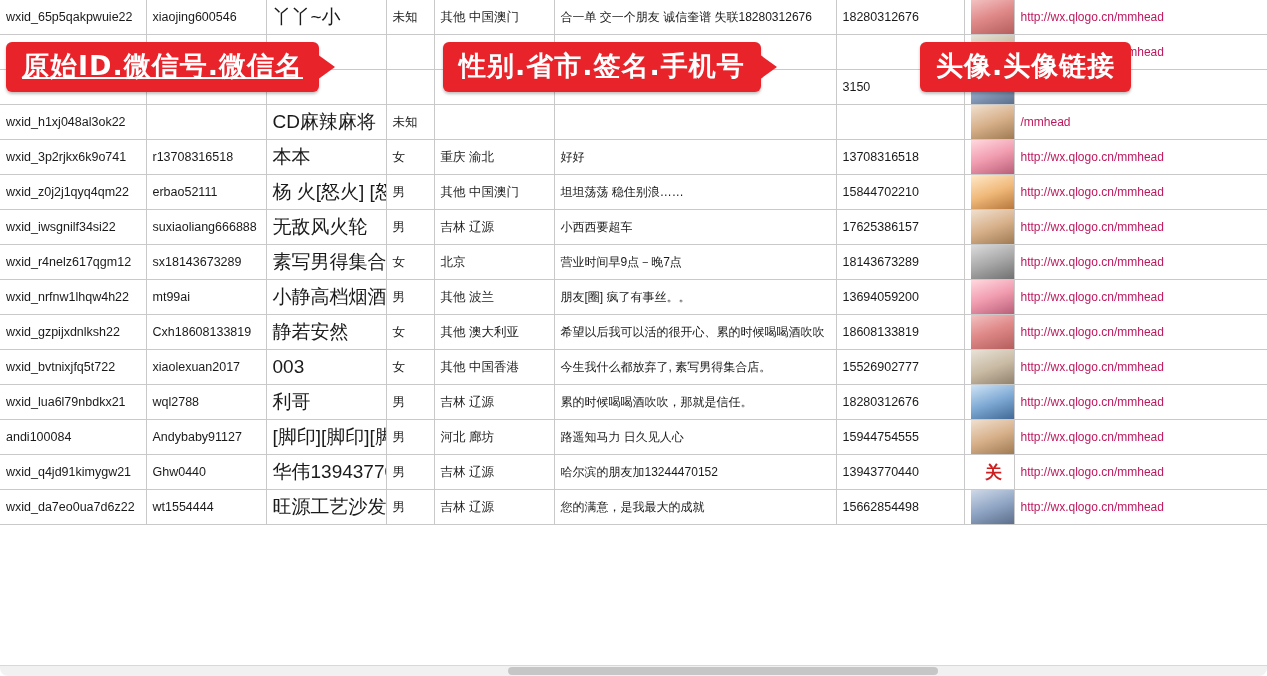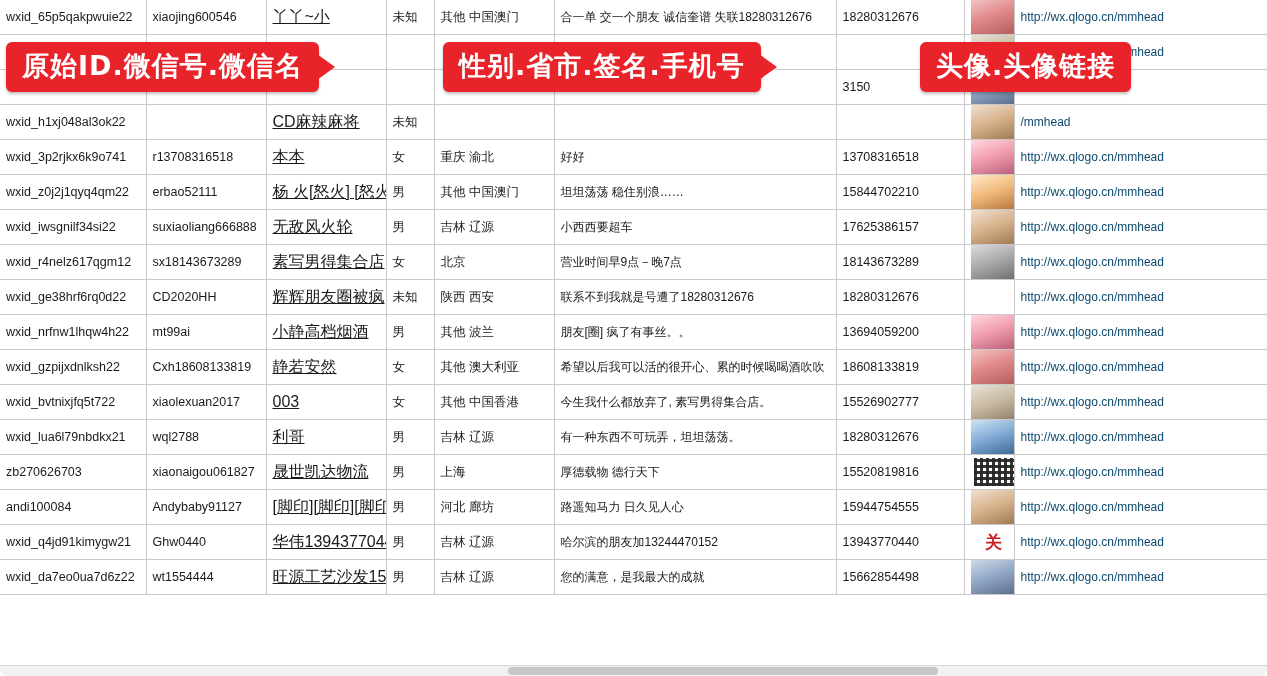--- a/index.html
+++ b/index.html
@@ -37,23 +37,23 @@
   col.c2{width:120px}
   col.c3{width:48px}
   col.c4{width:120px}
   col.c5{width:282px}
   col.c6{width:128px}
   col.c7{width:50px}
   col.c8{width:253px}
 
   td.phone{color:#1a1a1a;margin-top:25px;}
   td.avatar{padding:0;text-align:center;}
-  td.url{color:#0c4a6e;font-size:12px;}
+  td.url{color:#be185d;font-size:12px;}
   td.sig{font-size:12px;}
-  td.name{font-size:16px;text-decoration:underline;}
+  td.name{font-size:19px;}
 
   .av{
     width:46px;height:34px;margin:0 auto;
     display:block;
     background:#dfe3e6;
     position:relative;
     overflow:hidden;
   }
   .av.t1{background:linear-gradient(160deg,#f3c2c2 0%,#e08a8a 45%,#b25c5c 100%);}
   .av.t2{background:linear-gradient(160deg,#e8e2d8 0%,#c9bba4 50%,#8d7f6a 100%);}
@@ -96,21 +96,21 @@
   }
   .callout:after{
     content:"";
     position:absolute;
     right:-16px;top:50%;
     margin-top:-13px;
     border-left:18px solid #e8232a;
     border-top:13px solid transparent;
     border-bottom:13px solid transparent;
   }
-  #callout1{left:6px;top:42px;}
+  #callout1{left:6px;top:42px;text-decoration:underline;}
   #callout2{left:443px;top:42px;}
   #callout3{left:920px;top:42px;}
   #callout3:after{display:none;}
   
   #hscroll{
     position:absolute;left:0;bottom:0;width:1267px;height:10px;
     background:#f1f1f1;border-top:1px solid #d8d8d8;
   }
   #hscroll .thumb{
     position:absolute;left:508px;top:1px;width:430px;height:8px;
@@ -232,33 +232,20 @@
           <td>女</td>
           <td>北京</td>
           <td class="sig">营业时间早9点－晚7点</td>
           <td class="phone">18143673289</td>
           <td class="avatar">
             <div class="av t5"></div>
           </td>
           <td class="url">http://wx.qlogo.cn/mmhead</td>
         </tr>
         <tr>
-          <td>wxid_ge38hrf6rq0d22</td>
-          <td>CD2020HH</td>
-          <td class="name">辉辉朋友圈被疯</td>
-          <td>未知</td>
-          <td>陕西 西安</td>
-          <td class="sig">联系不到我就是号遭了18280312676</td>
-          <td class="phone">18280312676</td>
-          <td class="avatar">
-            <div class="av t7"></div>
-          </td>
-          <td class="url">http://wx.qlogo.cn/mmhead</td>
-        </tr>
-        <tr>
           <td>wxid_nrfnw1lhqw4h22</td>
           <td>mt99ai</td>
           <td class="name">小静高档烟酒</td>
           <td>男</td>
           <td>其他 波兰</td>
           <td class="sig">朋友[圈] 疯了有事丝。。</td>
           <td class="phone">13694059200</td>
           <td class="avatar">
             <div class="av t9"></div>
           </td>
@@ -289,39 +276,24 @@
             <div class="av t2"></div>
           </td>
           <td class="url">http://wx.qlogo.cn/mmhead</td>
         </tr>
         <tr>
           <td>wxid_lua6l79nbdkx21</td>
           <td>wql2788</td>
           <td class="name">利哥</td>
           <td>男</td>
           <td>吉林 辽源</td>
-          <td class="sig">有一种东西不可玩弄，坦坦荡荡。</td>
+          <td class="sig">累的时候喝喝酒吹吹，那就是信任。</td>
           <td class="phone">18280312676</td>
           <td class="avatar">
             <div class="av t10"></div>
-          </td>
-          <td class="url">http://wx.qlogo.cn/mmhead</td>
-        </tr>
-        <tr>
-          <td>zb270626703</td>
-          <td>xiaonaigou061827</td>
-          <td class="name">晟世凯达物流</td>
-          <td>男</td>
-          <td>上海</td>
-          <td class="sig">厚德载物 德行天下</td>
-          <td class="phone">15520819816</td>
-          <td class="avatar">
-            <div class="av t7">
-              <div class="qr"></div>
-            </div>
           </td>
           <td class="url">http://wx.qlogo.cn/mmhead</td>
         </tr>
         <tr>
           <td>andi100084</td>
           <td>Andybaby91127</td>
           <td class="name">[脚印][脚印][脚印][脚印]</td>
           <td>男</td>
           <td>河北 廊坊</td>
           <td class="sig">路遥知马力 日久见人心</td>

